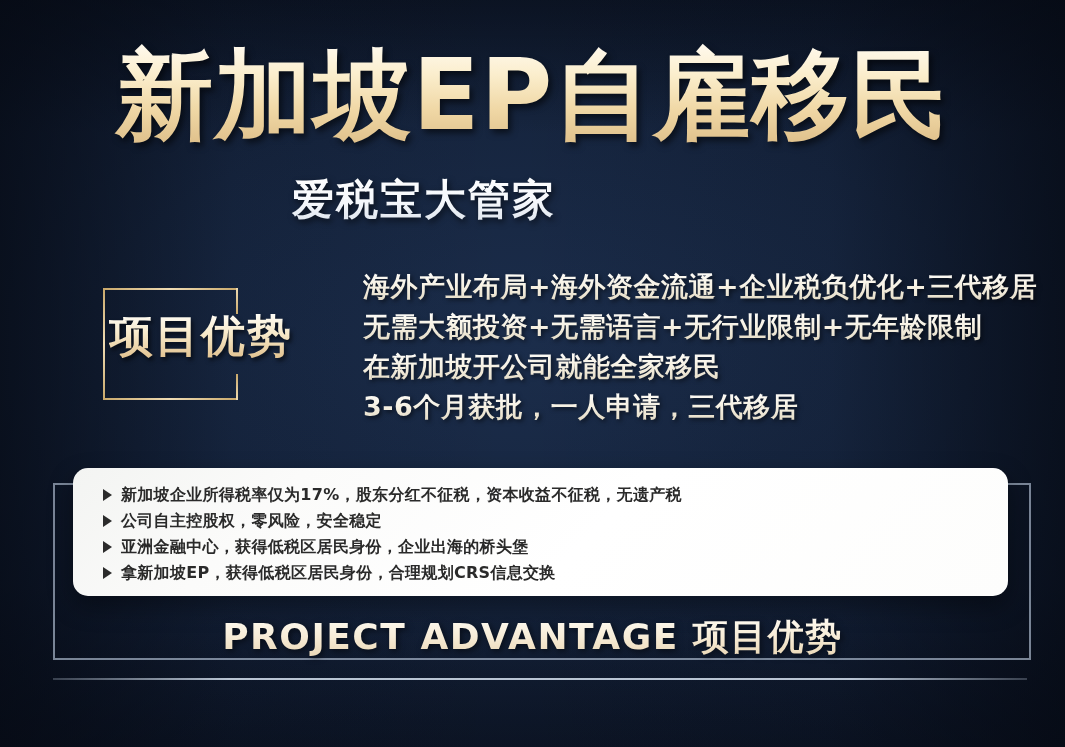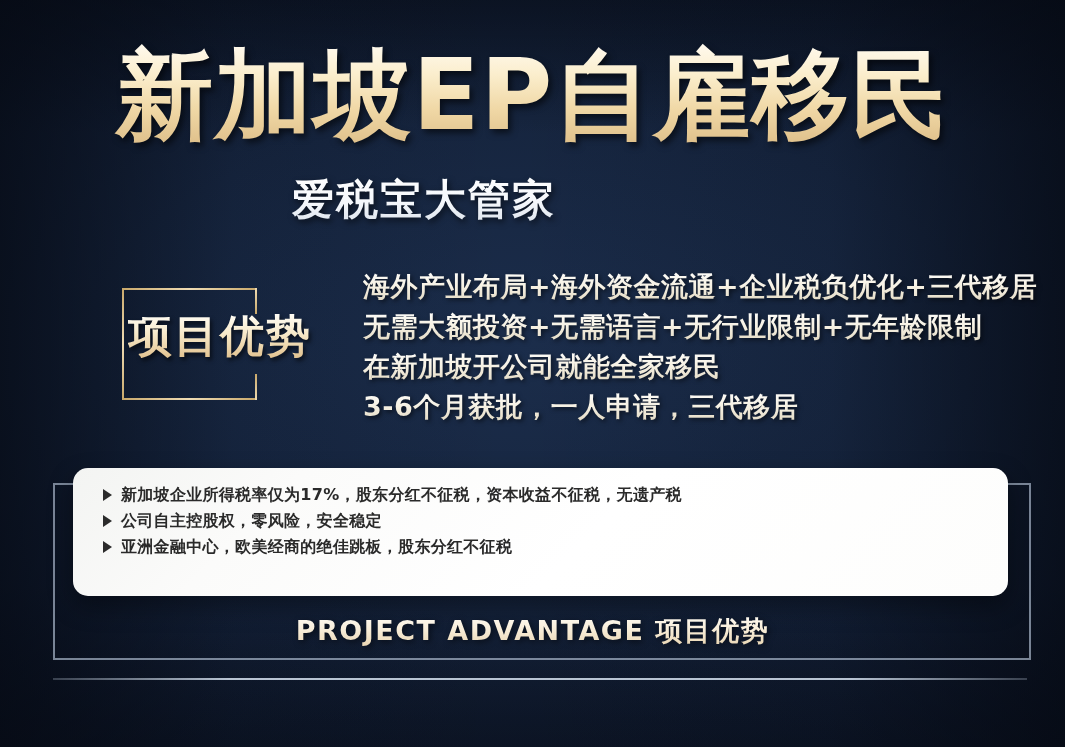--- a/index.html
+++ b/index.html
@@ -40,21 +40,21 @@
     font-family:"DejaVu Sans","Liberation Sans",sans-serif;
     font-weight:bold;font-size:42px;letter-spacing:2px;
     background:linear-gradient(to bottom,#ffffff 0%,#f4f7fb 55%,#d8e0ea 100%);
     -webkit-background-clip:text;background-clip:text;
     color:transparent;-webkit-text-fill-color:transparent;
     filter:drop-shadow(2px 3px 3px rgba(0,0,0,.6));
     white-space:nowrap;
   }
 
   
-  .badge{position:absolute;left:103px;top:288px;width:135px;height:112px;margin-left:19px;}
+  .badge{position:absolute;left:103px;top:288px;width:135px;height:112px;}
   .badge .frame{position:absolute;inset:0;}
   .badge .frame i{position:absolute;background:linear-gradient(90deg,#c9a86a,#efdcb4,#c9a86a);}
   .badge .frame .t{left:0;top:0;width:100%;height:2px;}
   .badge .frame .b{left:0;bottom:0;width:100%;height:2px;}
   .badge .frame .l{left:0;top:0;width:2px;height:100%;background:linear-gradient(180deg,#c9a86a,#efdcb4,#c9a86a);}
   .badge .frame .r1{right:0;top:0;width:2px;height:26px;background:linear-gradient(180deg,#efdcb4,#c9a86a);}
   .badge .frame .r2{right:0;bottom:0;width:2px;height:26px;background:linear-gradient(180deg,#c9a86a,#efdcb4);}
   .badge .label{
     position:absolute;left:6px;top:26px;white-space:nowrap;
     font-family:"DejaVu Sans","Liberation Sans",sans-serif;
@@ -109,21 +109,21 @@
   .bullet .txt{
     font-family:"DejaVu Sans","Liberation Sans",sans-serif;
     font-weight:bold;font-size:16px;color:#2a2a2a;letter-spacing:.3px;
     white-space:nowrap;
   }
 
   
   .footer{
     position:absolute;left:0;top:613px;width:1065px;text-align:center;
     font-family:"DejaVu Sans","Liberation Sans",sans-serif;
-    font-weight:bold;font-size:27px;letter-spacing:1.5px;white-space:nowrap;
+    font-weight:bold;font-size:36px;letter-spacing:1.5px;white-space:nowrap;
     background:linear-gradient(to bottom,#fffdf7 0%,#f7ecd7 48%,#e7d2ad 100%);
     -webkit-background-clip:text;background-clip:text;
     color:transparent;-webkit-text-fill-color:transparent;
     filter:drop-shadow(2px 2px 3px rgba(0,0,0,.55));
   }
 </style>
 </head>
 <body>
 
 <div class="poster">
@@ -158,20 +158,24 @@
       <div class="bullet">
         <span class="tri"></span>
         <span class="txt">新加坡企业所得税率仅为17%，股东分红不征税，资本收益不征税，无遗产税</span>
       </div>
       <div class="bullet">
         <span class="tri"></span>
         <span class="txt">公司自主控股权，零风险，安全稳定</span>
       </div>
       <div class="bullet">
         <span class="tri"></span>
-        <span class="txt">亚洲金融中心，欧美经商的绝佳跳板，股东分红不征税</span>
+        <span class="txt">亚洲金融中心，获得低税区居民身份，企业出海的桥头堡</span>
+      </div>
+      <div class="bullet">
+        <span class="tri"></span>
+        <span class="txt">拿新加坡EP，获得低税区居民身份，合理规划CRS信息交换</span>
       </div>
     </div>
 
     <div class="footer">PROJECT ADVANTAGE  项目优势</div>
 
   </div>
 </div>
 
 </body></html>

